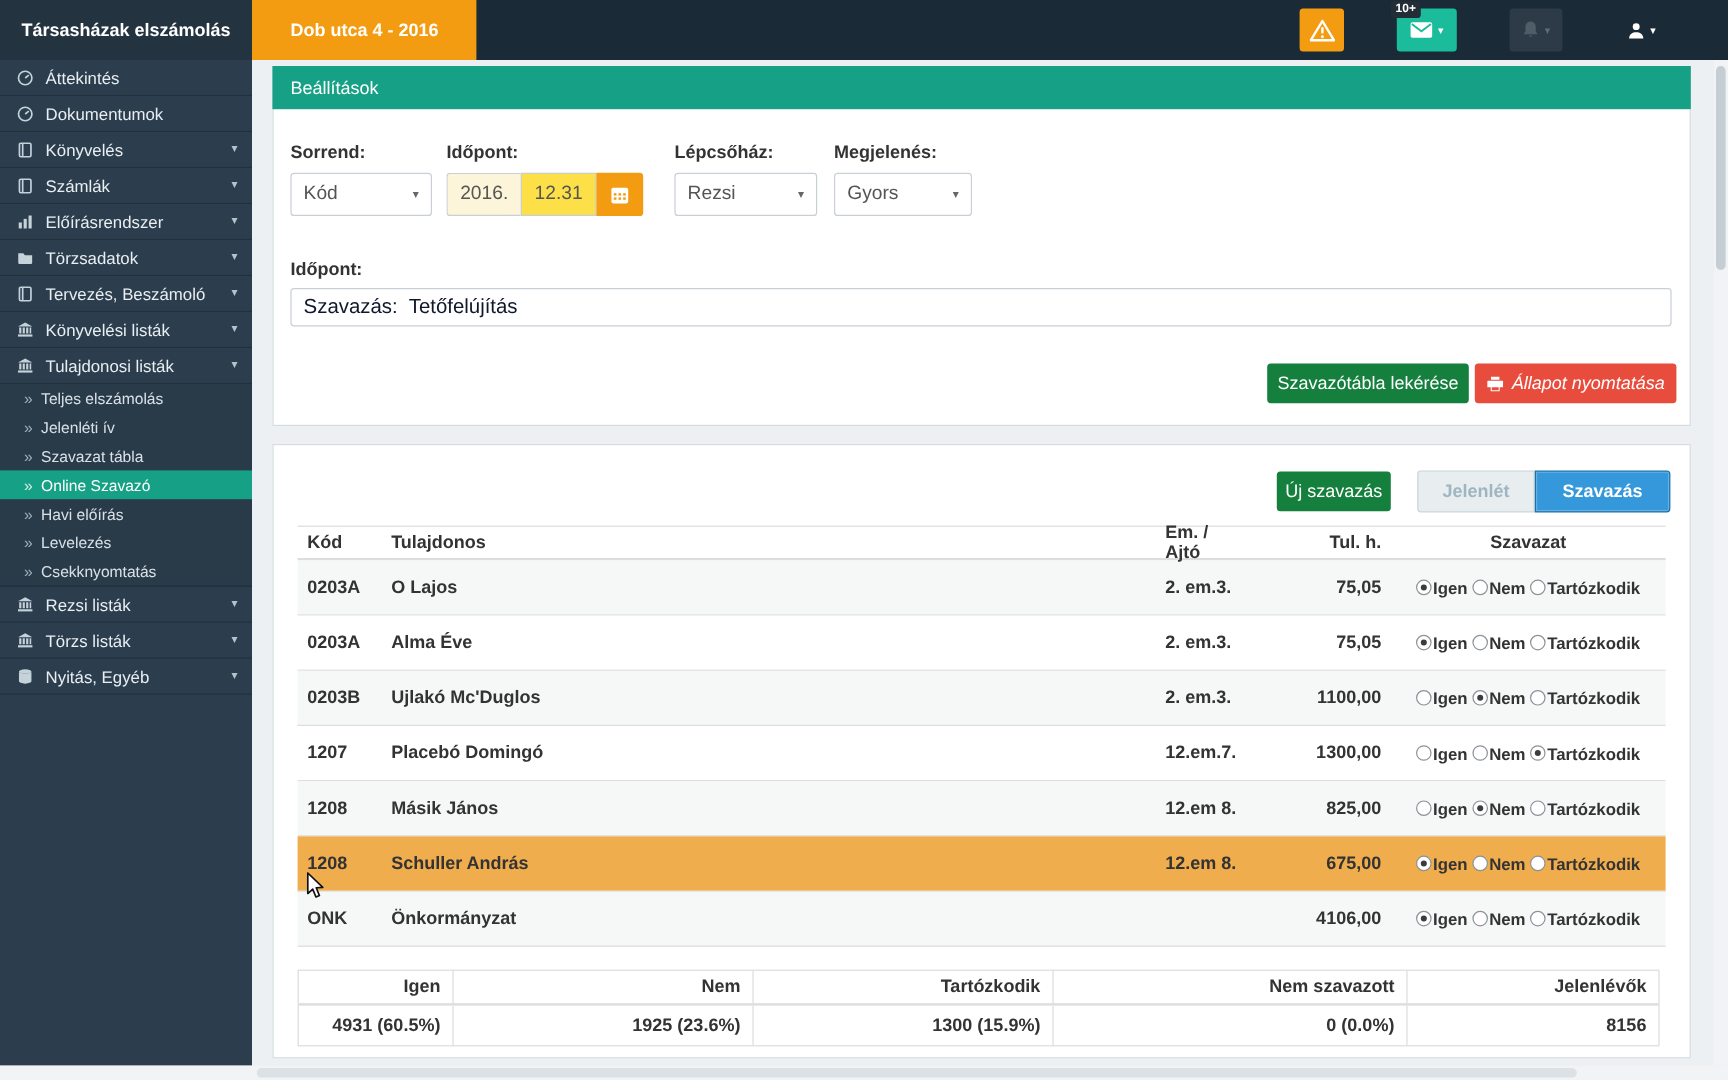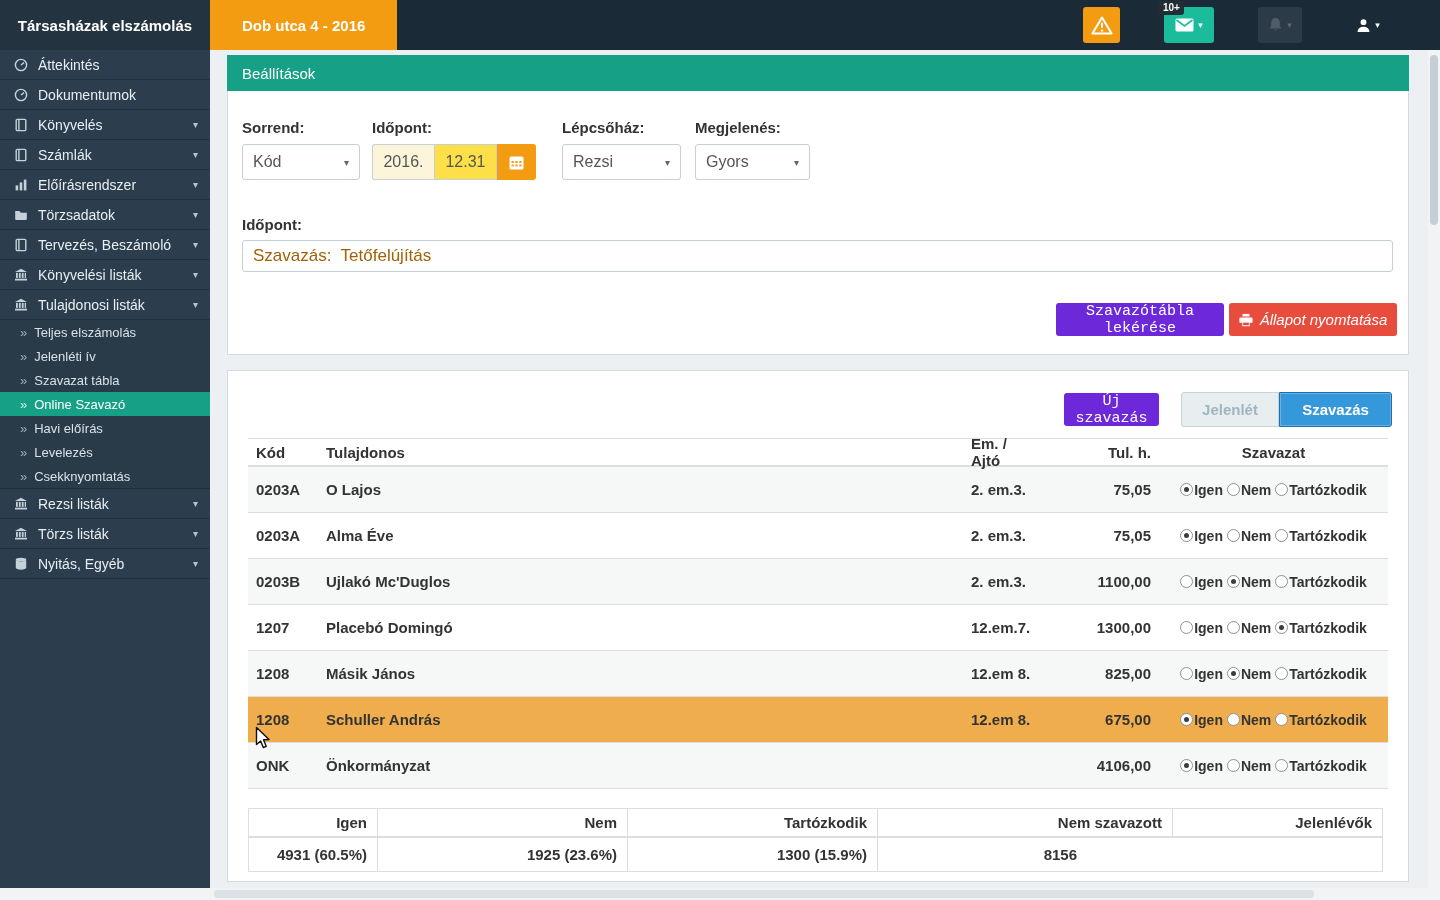--- a/index.html
+++ b/index.html
@@ -48,24 +48,24 @@
   .g-lepcso{left:334px;width:119px;}
   .g-megjel{left:467px;width:115px;}
   .select{height:36px;box-sizing:border-box;border:1px solid #c8d0d6;border-radius:3px;background:#fff;display:flex;align-items:center;justify-content:space-between;padding:0 10px;font-size:16px;color:#555;cursor:pointer;}
   .select .caret{font-size:10px;color:#666;margin-left:8px;}
   .idopont-row{display:flex;}
   .inp{height:36px;box-sizing:border-box;border:1px solid #c8d0d6;font-size:16px;color:#555;padding:0 6px;text-align:center;font-family:inherit;outline:none;}
   .inp.year{width:62px;background:#fdf5d9;border-radius:3px 0 0 3px;border-right:none;}
   .inp.day{width:63px;border-radius:0;background:#fde047;}
   .cal-btn{width:39px;height:36px;background:#f39c12;border:none;border-radius:0 3px 3px 0;display:flex;align-items:center;justify-content:center;cursor:pointer;padding:0;}
   .g-fejlec-label{position:absolute;left:14px;top:160px;}
-  .fejlec-input{position:absolute;left:14px;top:184px;width:1151px;height:32px;box-sizing:border-box;border:1px solid #c8d0d6;border-radius:3px;font-size:17px;color:#a16207;padding:0 10px;font-family:inherit;text-align:left;background:#fff;outline:none;}
+  .fejlec-input{position:absolute;left:14px;top:184px;width:1151px;height:32px;box-sizing:border-box;border:1px solid #c8d0d6;border-radius:3px;font-size:17px;color:#0f172a;padding:0 10px;font-family:inherit;text-align:left;background:#fff;outline:none;}
   .panel1-actions{position:absolute;right:11px;top:247px;display:flex;gap:5px;}
   .btn{border:none;border-radius:3px;font-size:15px;color:#fff;cursor:pointer;font-family:inherit;display:flex;align-items:center;justify-content:center;gap:7px;box-sizing:border-box;}
-  .btn.green{background:#6d28d9;font-family:Liberation Mono, monospace;}
+  .btn.green{background:#15803d;}
   .btn.red{background:#e74c3c;font-style:italic;}
   .btn.w168{width:168px;height:33px;}
 
   .btn-uj{position:absolute;left:836px;top:22px;width:95px;height:33px;}
   .btn-group{position:absolute;left:953px;top:21px;display:flex;}
   .btn.ghost{width:98px;height:35px;background:#e8edf0;color:#9fb6c2;border:1px solid #c9d4da;border-radius:3px 0 0 3px;font-weight:700;}
   .btn.blue{width:113px;height:35px;background:#3498db;border:1px solid #1d6fa5;border-radius:0 3px 3px 0;font-weight:700;box-shadow:inset 0 0 0 1px rgba(255,255,255,.25);}
 
   
   .vtable{position:absolute;left:20px;top:67px;width:1140px;}
@@ -551,20 +551,21 @@
             <div class="sum-cell s0">Igen</div>
             <div class="sum-cell s1">Nem</div>
             <div class="sum-cell s2">Tartózkodik</div>
             <div class="sum-cell s3">Nem szavazott</div>
             <div class="sum-cell s4">Jelenlévők</div>
           </div>
         <div class="sum-row vals" id="sum-vals">
             <div class="sum-cell s0">4931 (60.5%)</div>
             <div class="sum-cell s1">1925 (23.6%)</div>
             <div class="sum-cell s2">1300 (15.9%)</div>
+            <div class="sum-cell s3">0 (0.0%)</div>
             <div class="sum-cell s4">8156</div>
           </div>
       </div>
     </section>
   </main>
 
   <div class="vscroll">
     <div class="vthumb"></div>
   </div>
   <div class="hscroll">

